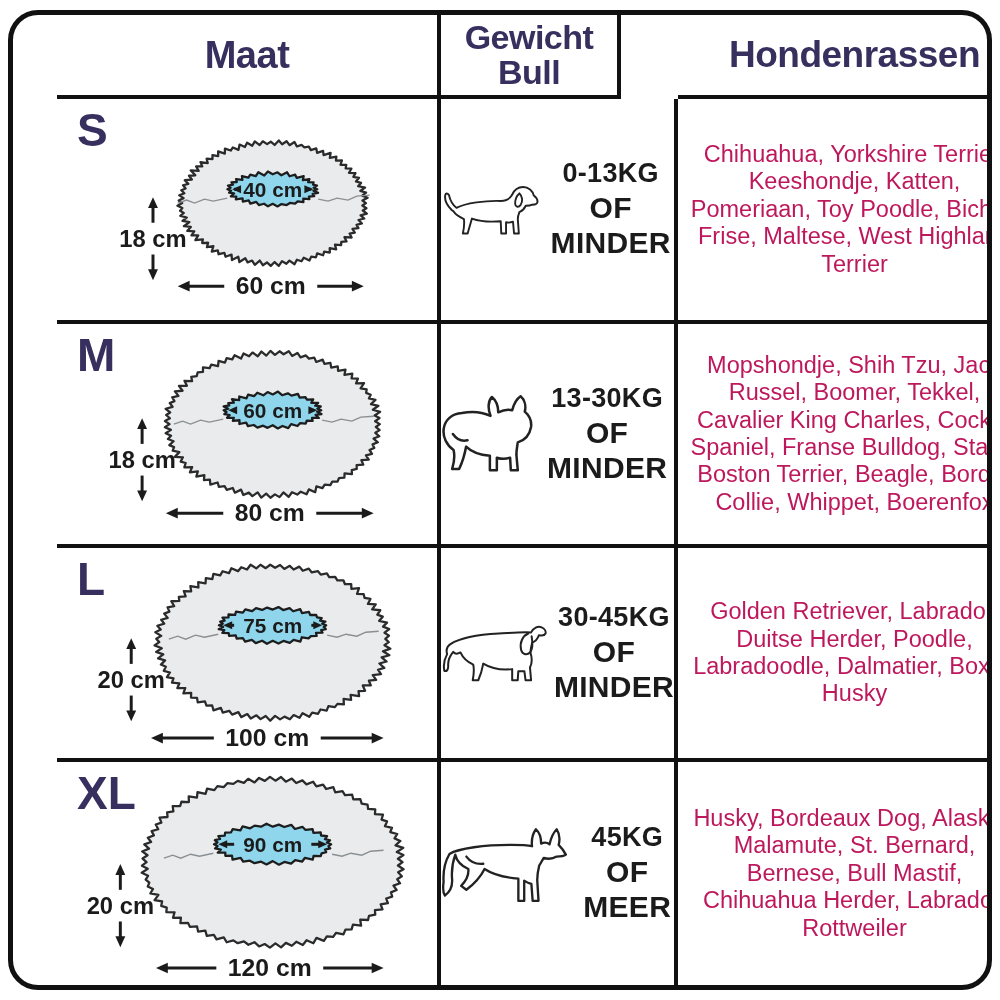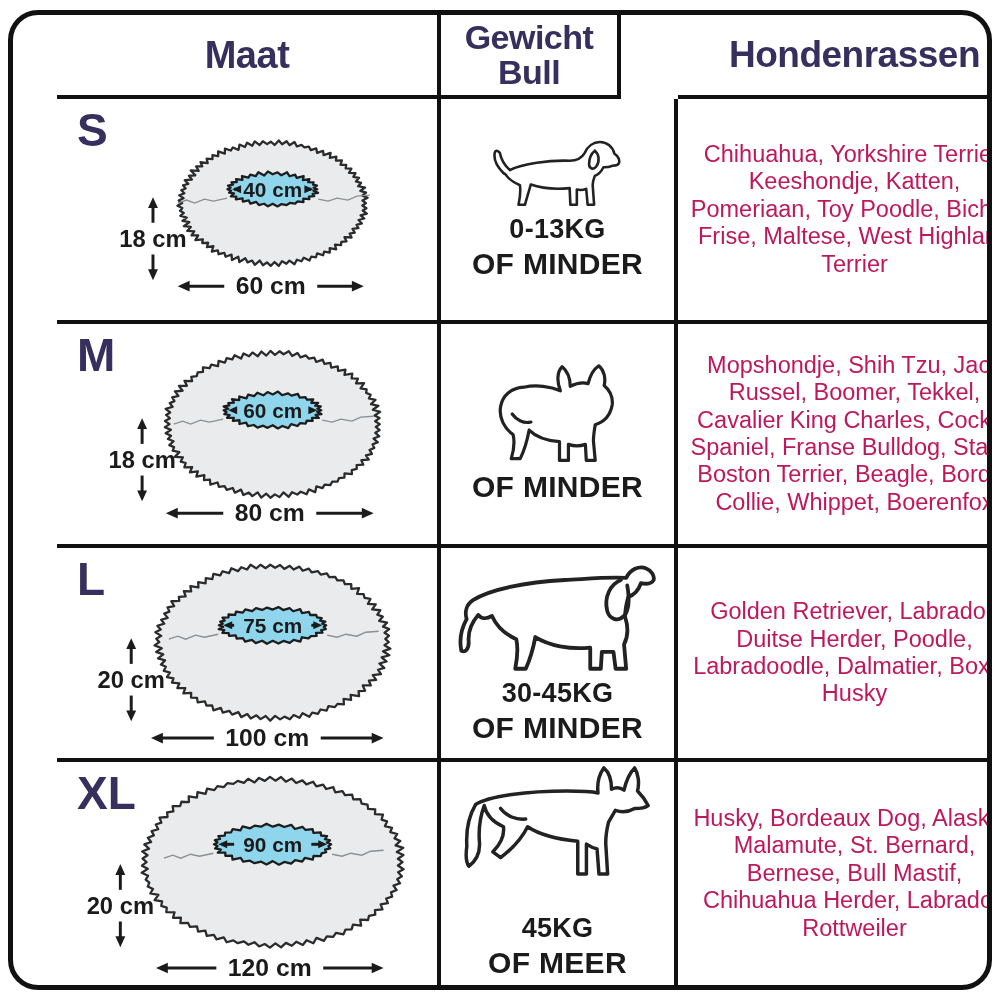--- a/index.html
+++ b/index.html
@@ -14,21 +14,21 @@
   .last-col{border-right:none}
   .bottom{border-bottom:none}
   .head{color:#372f5d;font-weight:bold;text-align:center;letter-spacing:-.5px}
   .head-maat{font-size:38px}
   .head-gewicht{font-size:34px;line-height:1.03;max-width:180px}
   .head-rassen{font-size:37px}
   .bedcell{position:relative;display:block}
   .size-letter{position:absolute;top:8px;left:20px;font-size:46px;font-weight:bold;
     color:#372f5d;line-height:1;z-index:2}
   svg.bed{position:absolute;inset:0;width:100%;height:100%}
-  .dogcell{flex-direction:column;gap:5px}
+  .dogcell{flex-direction:row;gap:5px}
   .dogcell.tight{gap:12px}
   .weight{color:#1b1b1b;font-weight:bold;text-align:center;line-height:1.18;letter-spacing:.3px}
   .wr{font-size:27px}
   .wn{font-size:30px}
   svg.dog{display:block}
   .dog-s{height:72px}
   .dog-m{height:100px}
   .dog-l{height:112px}
   .dog-xl{height:135px}
   .breeds{font-size:23.5px;font-weight:normal;line-height:1.17;text-align:center;
@@ -111,20 +111,21 @@
           <polygon points="320,190 308.0,184.6 308.0,195.4" fill="#1b1b1b"></polygon>
           <text x="215" y="198" fill="#1b1b1b" font-size="25" font-weight="bold" text-anchor="middle" font-family="'Liberation Sans',sans-serif">80 cm</text>
         </svg>
     </div>
     <div class="c dogcell">
       <svg class="dog dog-m" viewBox="45 0 135 112">
           <path d="M116 30 C112 20 112 9 118 3 C124 8 127 17 127 25 C133 22 140 20 147 22 C149 14 153 6 159 2 C165 7 167 16 165 24 C172 30 175 38 174 46 C172 57 165 65 155 68 C154 74 153 80 153 86 L155 108 L145 108 L144 90 C138 92 131 92 125 90 L125 108 L115 108 L115 87 C102 86 89 82 81 74 C79 85 76 96 71 106 L61 106 C64 96 65 87 63 79 C53 72 47 60 49 48 C51 35 61 27 75 26 C89 23 105 25 116 30 Z" fill="none" stroke="#222" stroke-width="3.6" stroke-linecap="round" stroke-linejoin="round"></path>
           <path d="M62 56 C67 63 75 67 83 65" fill="none" stroke="#222" stroke-width="3.6" stroke-linecap="round" stroke-linejoin="round"></path>
         </svg>
       <div class="weight">
+        <div class="wr">13-30KG</div>
         <div class="wn">OF MINDER</div>
       </div>
     </div>
     <div class="c last-col">
       <div class="breeds">Mopshondje, Shih Tzu, Jack Russel, Boomer, Tekkel, Cavalier King Charles, Cocker Spaniel, Franse Bulldog, Stabij, Boston Terrier, Beagle, Border Collie, Whippet, Boerenfox</div>
     </div>
 
     <div class="c bedcell">
       <span class="size-letter">L</span>
       <svg class="bed" viewBox="0 0 384 210">

